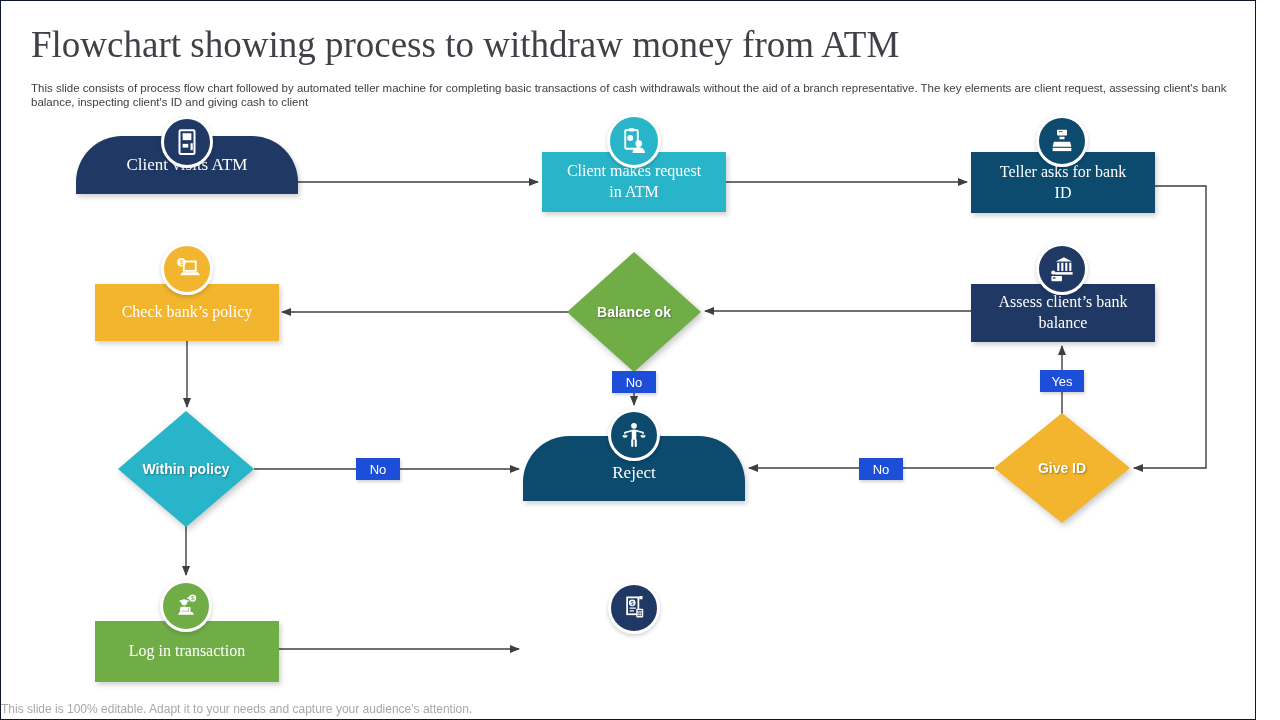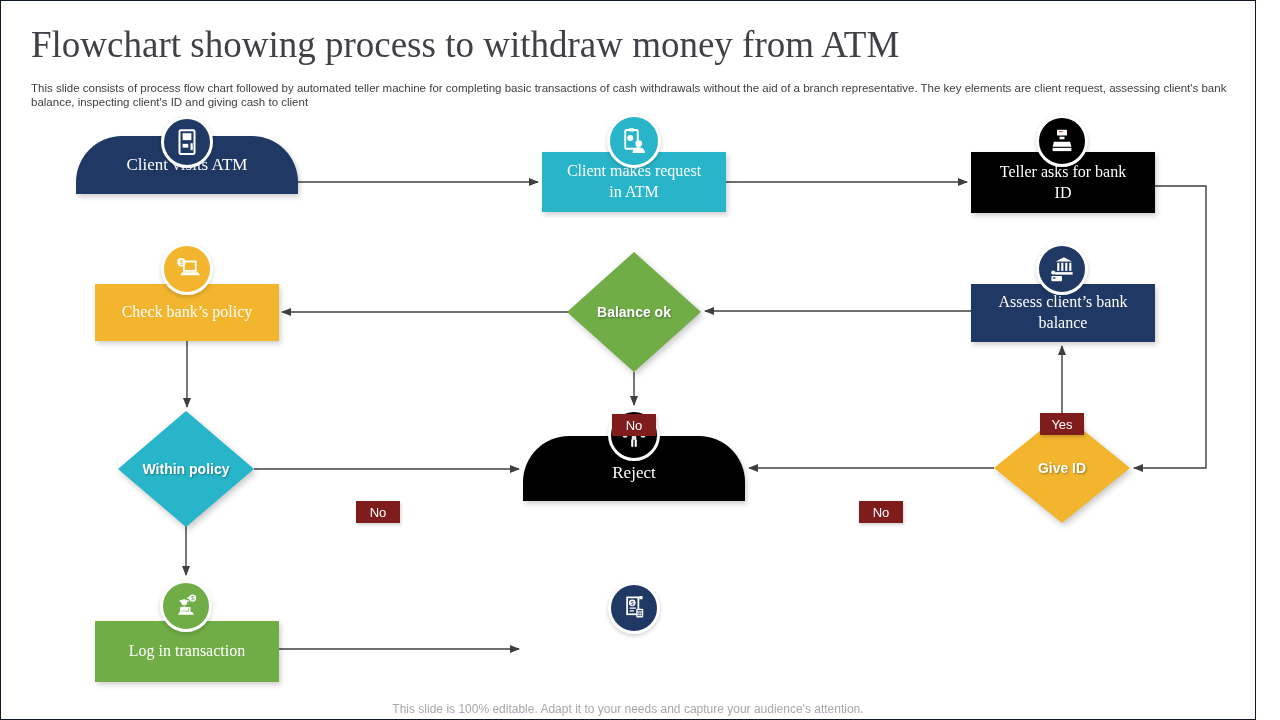--- a/index.html
+++ b/index.html
@@ -3,49 +3,49 @@
 <meta charset="utf-8">
 <style>
   html,body{margin:0;padding:0;background:#fff;}
   .slide{position:relative;width:1256px;height:720px;background:#ffffff;
          font-family:"Liberation Sans",sans-serif;overflow:hidden;border:1px solid #0f172a;box-sizing:border-box;}
 
   .title{position:absolute;left:30px;top:22px;font-family:"Liberation Serif",serif;
          font-size:37px;color:#3f4147;white-space:nowrap;}
   .subtitle{position:absolute;left:30px;top:81px;width:1224px;font-size:11.5px;
             line-height:13.5px;color:#404040;}
-  .footer{position:absolute;left:0;right:0;top:701px;text-align:center;
+  .footer{position:absolute;left:0;right:0;top:701px;
           font-size:12px;color:#a8a8a8;}
 
   svg.wires{position:absolute;left:0;top:0;z-index:1;}
 
   .box{position:absolute;display:flex;align-items:center;justify-content:center;text-align:center;
        color:#fff;font-family:"Liberation Serif",serif;font-size:16px;line-height:1.3;
        box-shadow:2px 3px 5px rgba(0,0,0,.18);z-index:2;box-sizing:border-box;}
   .rounded-top{border-radius:46px 46px 0 0;}
   .lg{font-size:17px;}
 
   .navy{background:#1F3864;}
   .teal{background:#29B5C9;align-items:center;}
-  .red{background:#000000;}
+  .red{background:#0c4a6e;}
   .yellow{background:#F2B52D;justify-content:center;}
   .green{background:#70AD47;}
 
   .badge{position:absolute;border-radius:50%;border:3px solid #fff;z-index:3;box-sizing:border-box;
          display:flex;align-items:center;justify-content:center;box-shadow:0 2px 4px rgba(0,0,0,.18);}
   .badge svg{display:block;}
 
   .dwrap{position:absolute;z-index:2;filter:drop-shadow(2px 3px 3px rgba(0,0,0,.22));}
   .diamond{width:100%;height:100%;display:flex;align-items:center;justify-content:center;
            clip-path:polygon(50% 0,100% 50%,50% 100%,0 50%);
            color:#fff;font-weight:bold;font-size:14px;text-shadow:1px 1px 2px rgba(0,0,0,.35);text-align:center;}
 
-  .edge-label{position:absolute;width:44px;height:22px;background:#7f1d1d;color:#fff;
+  .edge-label{position:absolute;width:44px;height:22px;background:#1d4ed8;color:#fff;
               display:flex;align-items:center;justify-content:center;font-size:13px;z-index:4;
-              box-shadow:1px 2px 3px rgba(0,0,0,.18);margin-top:43px;}
+              box-shadow:1px 2px 3px rgba(0,0,0,.18);}
 </style>
 </head>
 <body>
 
 <div class="slide">
 
   <div class="title">Flowchart showing process to withdraw money from ATM</div>
   <div class="subtitle">This slide consists of process flow chart followed by automated teller machine for completing basic transactions of cash withdrawals without the aid of a branch representative. The key elements are client request, assessing client's bank balance, inspecting client's ID and giving cash to client</div>
 
   <svg class="wires" width="1280" height="720">

